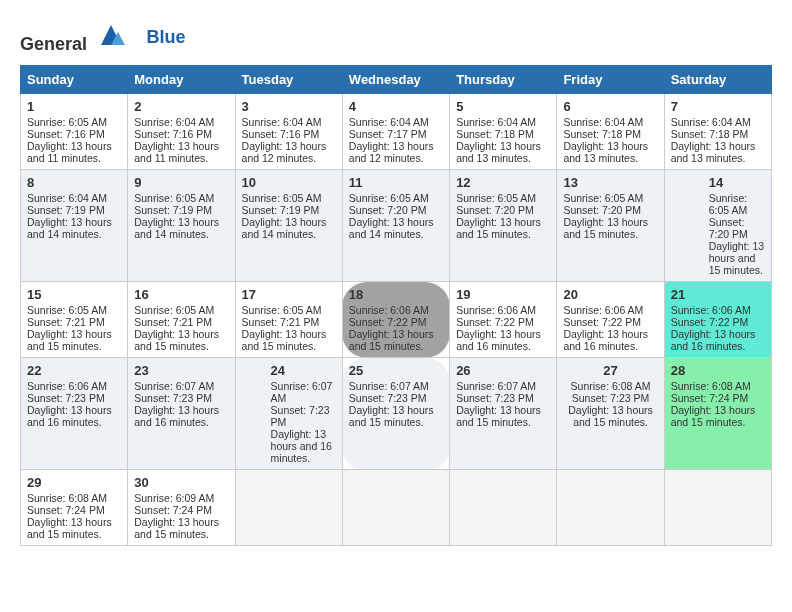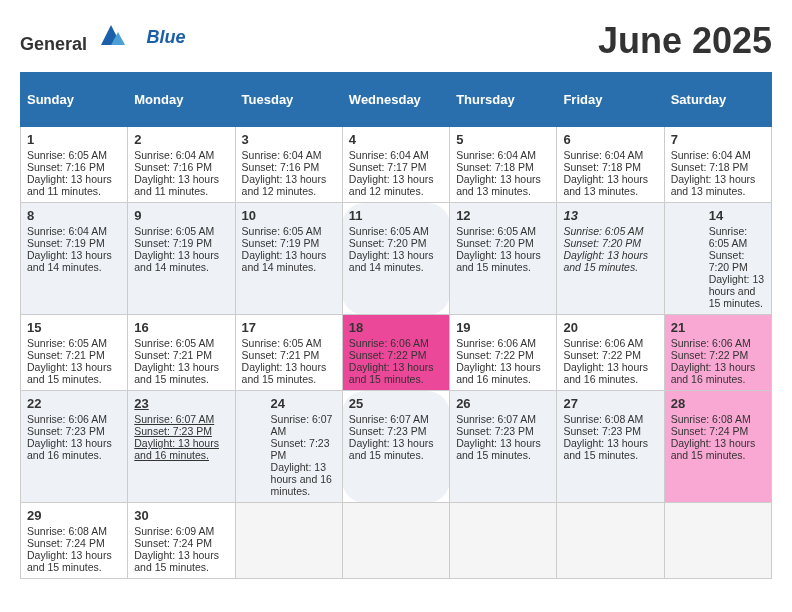--- a/index.html
+++ b/index.html
@@ -23,21 +23,20 @@
     }
     .logo-text-general {
       font-size: 18px;
       font-weight: bold;
       color: #333;
     }
     .logo-text-blue {
       font-size: 18px;
       font-weight: bold;
       color: #1a5fa8;
-      font-style: italic;
     }
     .logo-icon {
       width: 30px;
       height: 30px;
       margin-left: 4px;
     }
     .title-area {
       text-align: right;
     }
     .calendar-title {
@@ -52,21 +51,21 @@
     table {
       width: 100%;
       border-collapse: collapse;
       border: 1px solid #ccc;
     }
     th {
       background: #2a6fad;
       color: #fff;
       font-size: 13px;
       font-weight: bold;
-      padding: 19px 6px;
+      padding: 6px 6px;
       text-align: left;
       border: 1px solid #2a6fad;
     }
     td {
       vertical-align: top;
       padding: 5px 6px;
       font-size: 10.5px;
       color: #333;
       border: 1px solid #ccc;
       width: 14.28%;
@@ -99,21 +98,20 @@
       <svg class="logo-icon" viewBox="0 0 30 30" xmlns="http://www.w3.org/2000/svg">
         <polygon points="5,25 15,5 25,25" fill="#1a5fa8"></polygon>
         <polygon points="15,25 22,12 29,25" fill="#4a9fd4"></polygon>
       </svg>
     </div>
     <div>
       <span class="logo-text-blue">Blue</span>
     </div>
   </div>
   <div class="title-area">
-    <div class="calendar-title">June 2025</div>
   </div>
 </div>
 
 <table>
   <thead>
     <tr>
       <th>Sunday</th>
       <th>Monday</th>
       <th>Tuesday</th>
       <th>Wednesday</th>
@@ -129,42 +127,42 @@
         <td style="background: rgb(255, 255, 255); min-height: 80px;"><span class="day-num">3</span><span>Sunrise: 6:04 AM</span><br><span>Sunset: 7:16 PM</span><br><span>Daylight: 13 hours and 12 minutes.</span></td>
         <td style="background: rgb(255, 255, 255); min-height: 80px;"><span class="day-num">4</span><span>Sunrise: 6:04 AM</span><br><span>Sunset: 7:17 PM</span><br><span>Daylight: 13 hours and 12 minutes.</span></td>
         <td style="background: rgb(255, 255, 255); min-height: 80px;"><span class="day-num">5</span><span>Sunrise: 6:04 AM</span><br><span>Sunset: 7:18 PM</span><br><span>Daylight: 13 hours and 13 minutes.</span></td>
         <td style="background: rgb(255, 255, 255); min-height: 80px;"><span class="day-num">6</span><span>Sunrise: 6:04 AM</span><br><span>Sunset: 7:18 PM</span><br><span>Daylight: 13 hours and 13 minutes.</span></td>
         <td style="background: rgb(255, 255, 255); min-height: 80px;"><span class="day-num">7</span><span>Sunrise: 6:04 AM</span><br><span>Sunset: 7:18 PM</span><br><span>Daylight: 13 hours and 13 minutes.</span></td>
       </tr>
       <tr>
         <td style="background: rgb(238, 242, 247); min-height: 80px;"><span class="day-num">8</span><span>Sunrise: 6:04 AM</span><br><span>Sunset: 7:19 PM</span><br><span>Daylight: 13 hours and 14 minutes.</span></td>
         <td style="background: rgb(238, 242, 247); min-height: 80px;"><span class="day-num">9</span><span>Sunrise: 6:05 AM</span><br><span>Sunset: 7:19 PM</span><br><span>Daylight: 13 hours and 14 minutes.</span></td>
         <td style="background: rgb(238, 242, 247); min-height: 80px;"><span class="day-num">10</span><span>Sunrise: 6:05 AM</span><br><span>Sunset: 7:19 PM</span><br><span>Daylight: 13 hours and 14 minutes.</span></td>
-        <td style="background: rgb(238, 242, 247); min-height: 80px; border-radius: 22px;"><span class="day-num">11</span><span>Sunrise: 6:05 AM</span><br><span>Sunset: 7:20 PM</span><br><span>Daylight: 13 hours and 14 minutes.</span></td>
+        <td style="background: rgb(238, 242, 247); min-height: 80px;"><span class="day-num">11</span><span>Sunrise: 6:05 AM</span><br><span>Sunset: 7:20 PM</span><br><span>Daylight: 13 hours and 14 minutes.</span></td>
         <td style="background: rgb(238, 242, 247); min-height: 80px;"><span class="day-num">12</span><span>Sunrise: 6:05 AM</span><br><span>Sunset: 7:20 PM</span><br><span>Daylight: 13 hours and 15 minutes.</span></td>
-        <td style="background: rgb(238, 242, 247); min-height: 80px; font-style: italic;"><span class="day-num">13</span><span>Sunrise: 6:05 AM</span><br><span>Sunset: 7:20 PM</span><br><span>Daylight: 13 hours and 15 minutes.</span></td>
+        <td style="background: rgb(238, 242, 247); min-height: 80px;"><span class="day-num">13</span><span>Sunrise: 6:05 AM</span><br><span>Sunset: 7:20 PM</span><br><span>Daylight: 13 hours and 15 minutes.</span></td>
         <td style="background: rgb(238, 242, 247); min-height: 80px; padding-left: 44px;"><span class="day-num">14</span><span>Sunrise: 6:05 AM</span><br><span>Sunset: 7:20 PM</span><br><span>Daylight: 13 hours and 15 minutes.</span></td>
       </tr>
       <tr>
         <td style="background: rgb(255, 255, 255); min-height: 80px;"><span class="day-num">15</span><span>Sunrise: 6:05 AM</span><br><span>Sunset: 7:21 PM</span><br><span>Daylight: 13 hours and 15 minutes.</span></td>
         <td style="background: rgb(255, 255, 255); min-height: 80px;"><span class="day-num">16</span><span>Sunrise: 6:05 AM</span><br><span>Sunset: 7:21 PM</span><br><span>Daylight: 13 hours and 15 minutes.</span></td>
         <td style="background: rgb(255, 255, 255); min-height: 80px;"><span class="day-num">17</span><span>Sunrise: 6:05 AM</span><br><span>Sunset: 7:21 PM</span><br><span>Daylight: 13 hours and 15 minutes.</span></td>
-        <td style="background: #ec4899; min-height: 80px;"><span class="day-num">18</span><span>Sunrise: 6:06 AM</span><br><span>Sunset: 7:22 PM</span><br><span>Daylight: 13 hours and 15 minutes.</span></td>
+        <td style="background: #a3a3a3; min-height: 80px; border-radius: 25px;"><span class="day-num">18</span><span>Sunrise: 6:06 AM</span><br><span>Sunset: 7:22 PM</span><br><span>Daylight: 13 hours and 15 minutes.</span></td>
         <td style="background: rgb(255, 255, 255); min-height: 80px;"><span class="day-num">19</span><span>Sunrise: 6:06 AM</span><br><span>Sunset: 7:22 PM</span><br><span>Daylight: 13 hours and 16 minutes.</span></td>
         <td style="background: rgb(255, 255, 255); min-height: 80px;"><span class="day-num">20</span><span>Sunrise: 6:06 AM</span><br><span>Sunset: 7:22 PM</span><br><span>Daylight: 13 hours and 16 minutes.</span></td>
-        <td style="background: #f9a8d4; min-height: 80px;"><span class="day-num">21</span><span>Sunrise: 6:06 AM</span><br><span>Sunset: 7:22 PM</span><br><span>Daylight: 13 hours and 16 minutes.</span></td>
+        <td style="background: #5eead4; min-height: 80px;"><span class="day-num">21</span><span>Sunrise: 6:06 AM</span><br><span>Sunset: 7:22 PM</span><br><span>Daylight: 13 hours and 16 minutes.</span></td>
       </tr>
       <tr>
         <td style="background: rgb(238, 242, 247); min-height: 80px;"><span class="day-num">22</span><span>Sunrise: 6:06 AM</span><br><span>Sunset: 7:23 PM</span><br><span>Daylight: 13 hours and 16 minutes.</span></td>
-        <td style="background: rgb(238, 242, 247); min-height: 80px; text-decoration: underline;"><span class="day-num">23</span><span>Sunrise: 6:07 AM</span><br><span>Sunset: 7:23 PM</span><br><span>Daylight: 13 hours and 16 minutes.</span></td>
+        <td style="background: rgb(238, 242, 247); min-height: 80px;"><span class="day-num">23</span><span>Sunrise: 6:07 AM</span><br><span>Sunset: 7:23 PM</span><br><span>Daylight: 13 hours and 16 minutes.</span></td>
         <td style="background: rgb(238, 242, 247); min-height: 80px; padding-left: 35px;"><span class="day-num">24</span><span>Sunrise: 6:07 AM</span><br><span>Sunset: 7:23 PM</span><br><span>Daylight: 13 hours and 16 minutes.</span></td>
         <td style="background: rgb(238, 242, 247); min-height: 80px; border-radius: 23px;"><span class="day-num">25</span><span>Sunrise: 6:07 AM</span><br><span>Sunset: 7:23 PM</span><br><span>Daylight: 13 hours and 15 minutes.</span></td>
         <td style="background: rgb(238, 242, 247); min-height: 80px; margin-top: 17px;"><span class="day-num">26</span><span>Sunrise: 6:07 AM</span><br><span>Sunset: 7:23 PM</span><br><span>Daylight: 13 hours and 15 minutes.</span></td>
-        <td style="background: rgb(238, 242, 247); min-height: 80px;"><span class="day-num">27</span><span>Sunrise: 6:08 AM</span><br><span>Sunset: 7:23 PM</span><br><span>Daylight: 13 hours and 15 minutes.</span></td>
-        <td style="background: #f9a8d4; min-height: 80px;"><span class="day-num">28</span><span>Sunrise: 6:08 AM</span><br><span>Sunset: 7:24 PM</span><br><span>Daylight: 13 hours and 15 minutes.</span></td>
+        <td style="background: rgb(238, 242, 247); min-height: 80px; text-align: center;"><span class="day-num">27</span><span>Sunrise: 6:08 AM</span><br><span>Sunset: 7:23 PM</span><br><span>Daylight: 13 hours and 15 minutes.</span></td>
+        <td style="background: #86efac; min-height: 80px;"><span class="day-num">28</span><span>Sunrise: 6:08 AM</span><br><span>Sunset: 7:24 PM</span><br><span>Daylight: 13 hours and 15 minutes.</span></td>
       </tr>
       <tr>
         <td style="background: rgb(255, 255, 255); min-height: 80px;"><span class="day-num">29</span><span>Sunrise: 6:08 AM</span><br><span>Sunset: 7:24 PM</span><br><span>Daylight: 13 hours and 15 minutes.</span></td>
         <td style="background: rgb(255, 255, 255); min-height: 80px;"><span class="day-num">30</span><span>Sunrise: 6:09 AM</span><br><span>Sunset: 7:24 PM</span><br><span>Daylight: 13 hours and 15 minutes.</span></td>
         <td class="empty" style="background: rgb(245, 245, 245); min-height: 80px;"></td>
         <td class="empty" style="background: rgb(245, 245, 245); min-height: 80px;"></td>
         <td class="empty" style="background: rgb(245, 245, 245); min-height: 80px;"></td>
         <td class="empty" style="background: rgb(245, 245, 245); min-height: 80px;"></td>
         <td class="empty" style="background: rgb(245, 245, 245); min-height: 80px;"></td>
       </tr>

